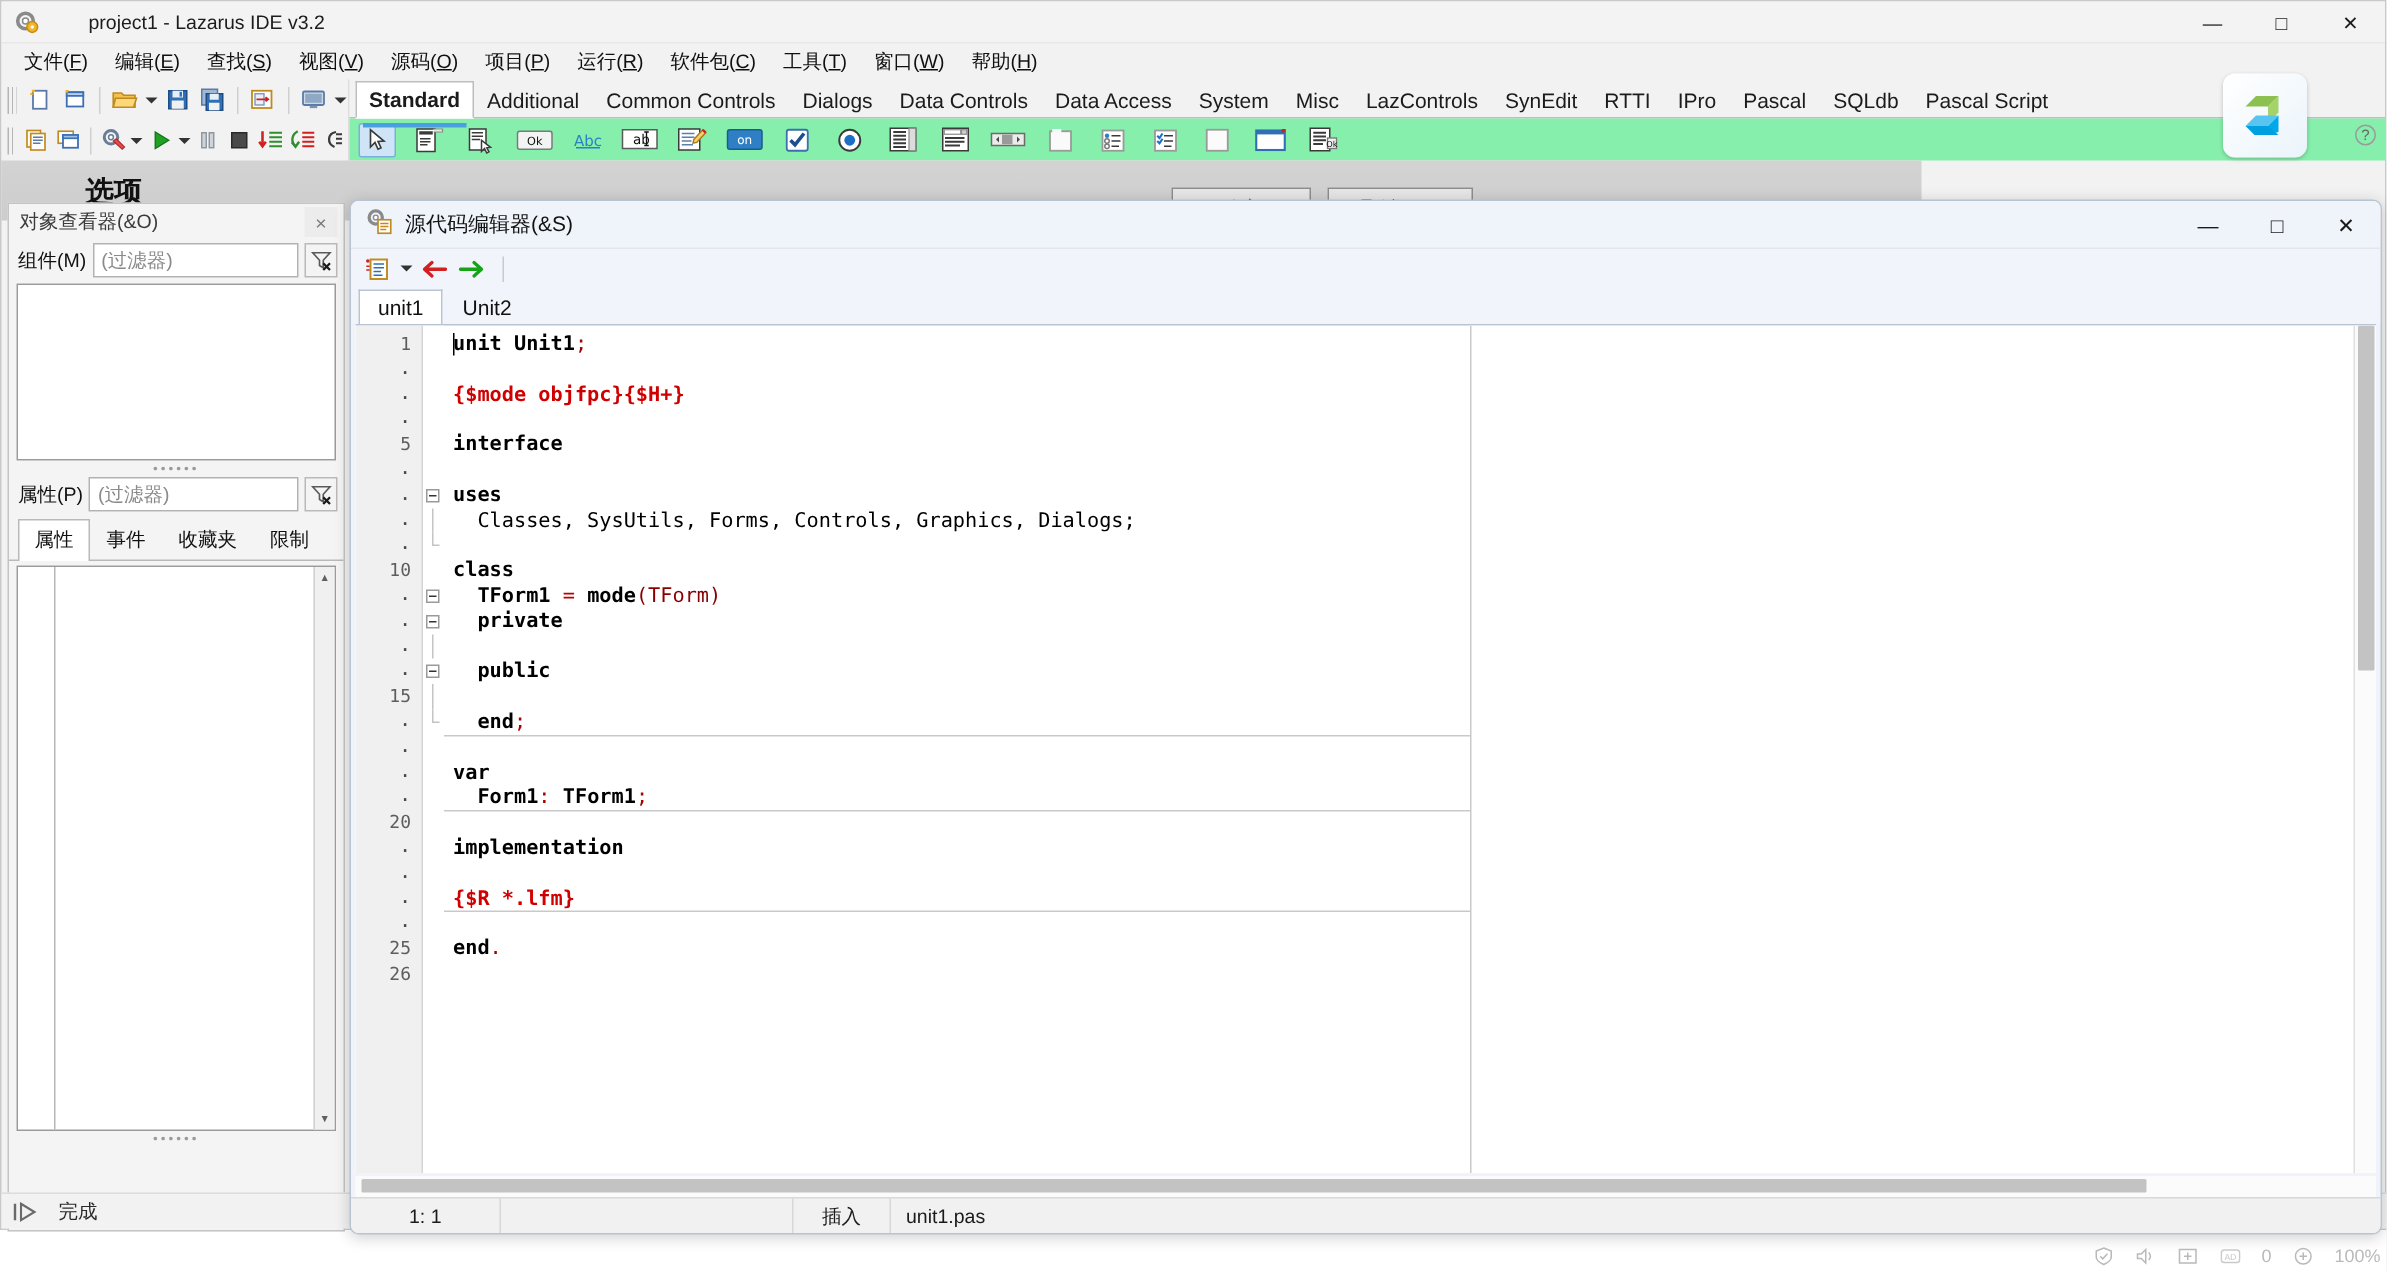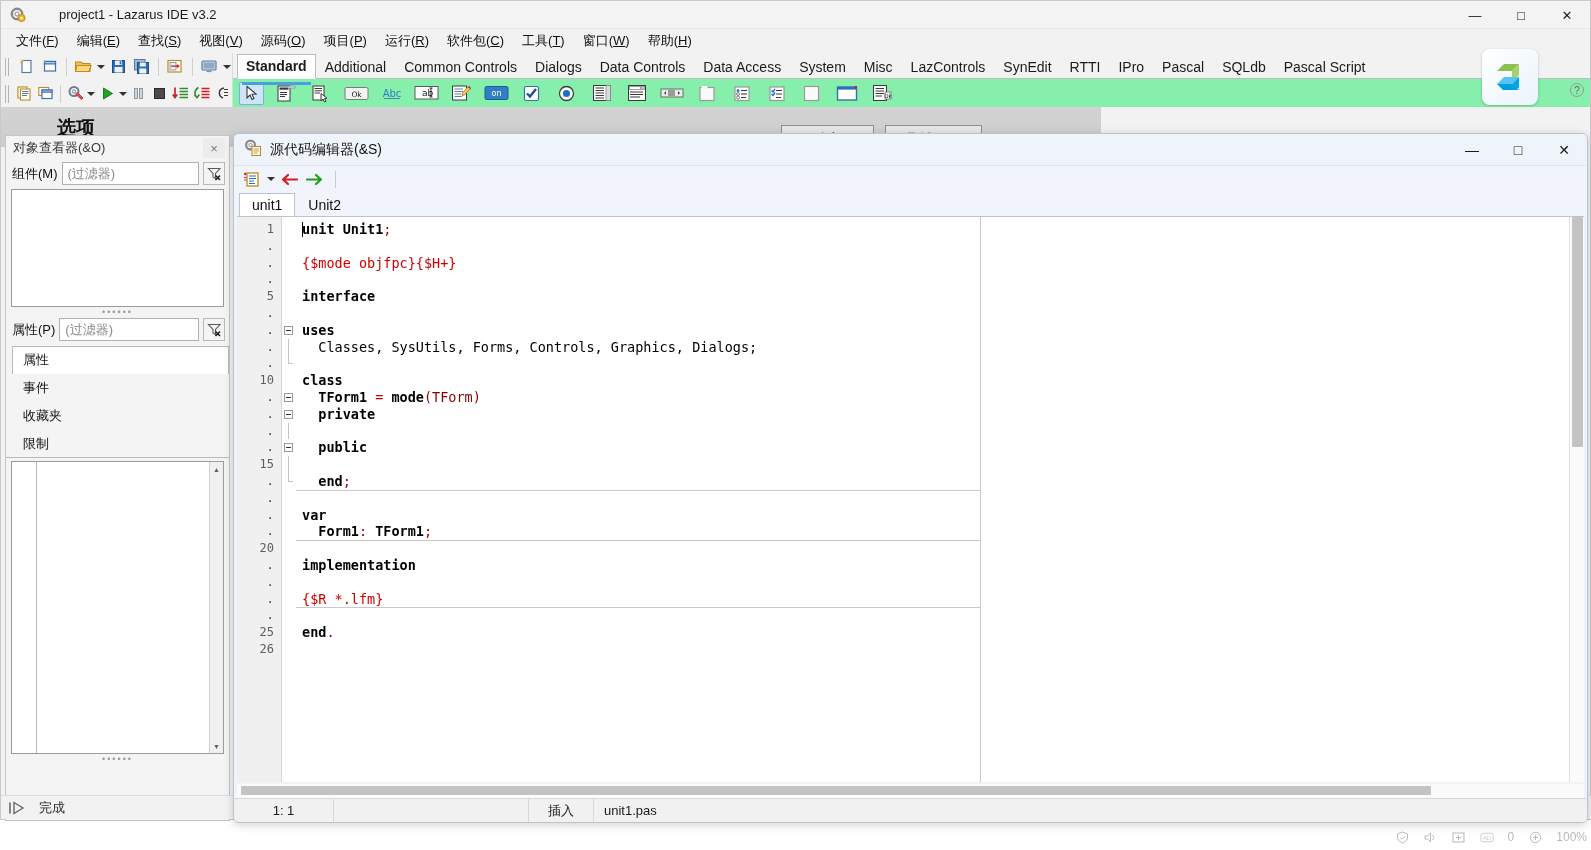--- a/index.html
+++ b/index.html
@@ -86,21 +86,21 @@
     background: linear-gradient(135deg,#ffffff,#eaf4fb);
     border-radius: 8px; box-shadow: 0 1px 3px rgba(0,0,0,.22);
     display: flex; align-items: center; justify-content: center;
   }
   .help-dot { position: absolute; right: 6px; top: 30px; width: 14px; height: 14px;
               border-radius: 50%; border: 1px solid #9a9a9a; color: #666;
               font-size: 10px; display: flex; align-items: center; justify-content: center; }
 
   
   .ghost-dialog {
-    position: absolute; left: 0; top: 106px; width: 1100px; height: 40px;
+    position: absolute; left: 0; top: 106px; width: 1280px; height: 40px;
     background: linear-gradient(#d3d3d3,#cdcdcd);
     overflow: hidden;
   }
   .ghost-title { position: absolute; left: 56px; top: 8px; font-size: 19px; color: #111;
                  font-weight: 600; }
   .ghost-btn { position: absolute; top: 18px; height: 28px; border: 1px solid #8d8d8d;
                background: #e6e6e6; font-size: 13px; display: flex; align-items: center;
                justify-content: center; color: #1a1a1a; }
 
   
@@ -118,21 +118,21 @@
   .oi-filter-label { font-size: 13px; color: #101010; white-space: nowrap; }
   .oi-filter-input {
     flex: 1; height: 23px; border: 1px solid #b2b2b2; background: #fff;
     display: flex; align-items: center; padding-left: 5px; font-size: 13px; color: #8a8a8a;
   }
   .filter-x-btn { width: 22px; height: 23px; border: 1px solid #b9b9b9; background: #f4f4f4;
                   display: flex; align-items: center; justify-content: center; }
   .oi-tree { margin: 0 5px; height: 118px; background: #fff; border: 1px solid #9b9b9b; }
   .oi-splitter { height: 9px; display: flex; align-items: center; justify-content: center; }
   .oi-splitter span { font-size: 9px; color: #9a9a9a; letter-spacing: 2px; }
-  .oi-tabs { display: flex; padding-left: 6px; border-bottom: 1px solid #b9b9b9; flex-direction: column; }
+  .oi-tabs { display: flex; padding-left: 6px; border-bottom: 1px solid #b9b9b9; }
   .oi-tab { padding: 4px 10px 5px; font-size: 13px; color: #111; border: 1px solid transparent;
             border-bottom: none; position: relative; top: 1px; }
   .oi-tab.active { background: #fff; border-color: #b9b9b9; border-bottom-color: #fff; }
   .oi-grid { margin: 3px 5px 0; flex: 1; background: #fff; border: 1px solid #9b9b9b;
              display: flex; position: relative; }
   .oi-grid-col { width: 25px; border-right: 1px solid #b8b8b8; }
   .oi-vscroll { position: absolute; right: 0; top: 0; bottom: 0; width: 14px;
                 background: #f0f0f0; border-left: 1px solid #d0d0d0;
                 display: flex; flex-direction: column; justify-content: space-between; }
   .sb-arrow { height: 14px; display: flex; align-items: center; justify-content: center;
@@ -197,21 +197,21 @@
   .fold-line { position: absolute; left: 6px; top: 0; bottom: 0; width: 1px; background: #c4c4c4; }
   .fold-end { position: absolute; left: 6px; top: 0; height: 9px; width: 1px; background: #c4c4c4; }
   .fold-end::after { content: ""; position: absolute; left: 0; top: 8px; width: 5px; height: 1px;
                      background: #c4c4c4; }
 
   .code-area { flex: 1; position: relative; padding-top: 4px;
                font-family: "DejaVu Sans Mono", monospace; font-size: 13.5px;
                color: #000; overflow: hidden; }
   .code-line { height: 16.8px; line-height: 16.8px; white-space: pre; padding-left: 6px;
                position: relative; }
-  .k-dir { color: #d00000; }
+  .k-dir { color: #d00000; font-weight: bold; }
   .k-kw { color: #000; font-weight: bold; }
   .k-op { color: #c00000; }
   .k-sym { color: #aa0000; }
   .k-type { color: #880000; }
   .caret-bar { position: absolute; left: 6px; top: 1px; width: 1px; height: 15px;
                background: #000; }
   .divider-line { position: absolute; left: 0; right: 0; height: 1px; background: #c9c9c9; }
   .ed-right-pane { width: 604px; border-left: 1px solid #c9c9c9; background: #fff; }
 
   .ed-vscroll { position: absolute; right: 0; top: 0; bottom: 0; width: 15px; background: #fbfbfb;

